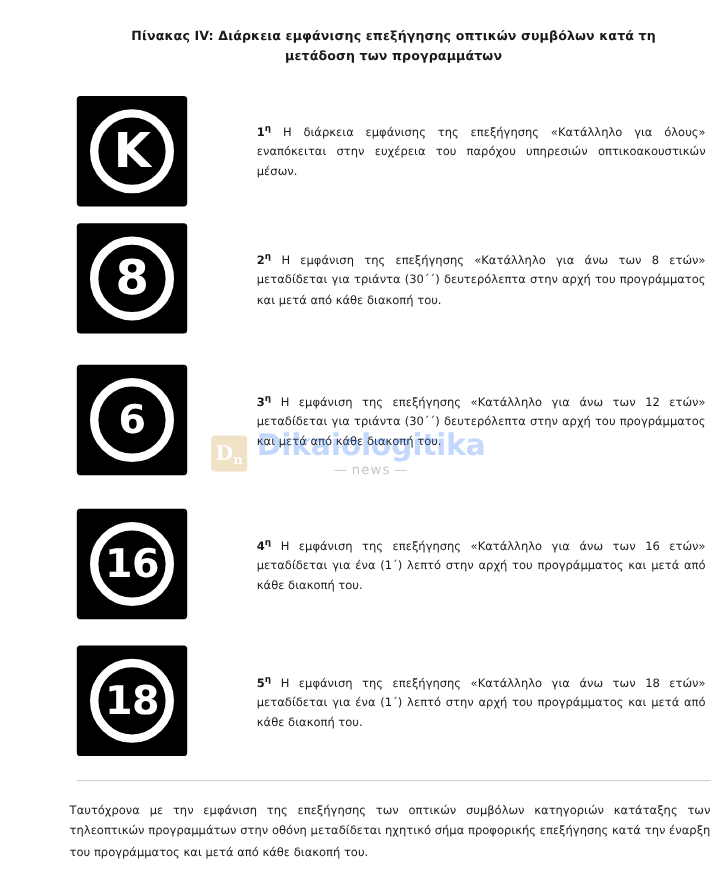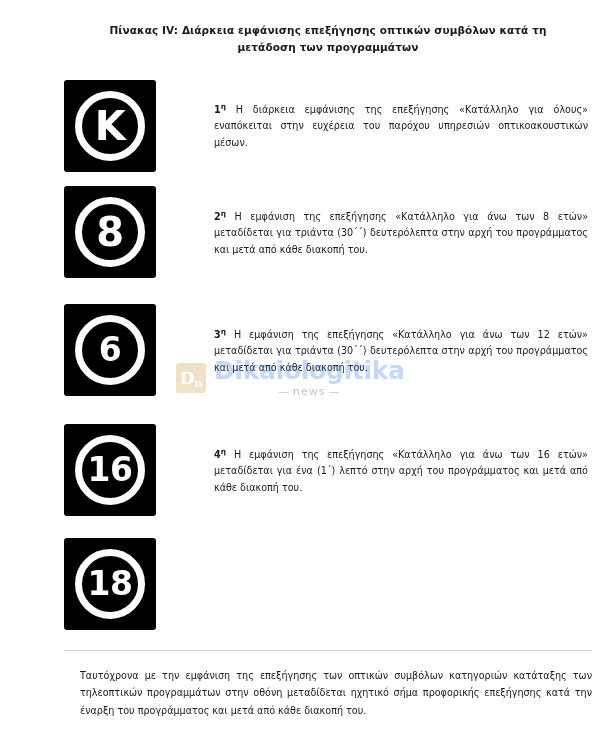--- a/index.html
+++ b/index.html
@@ -110,21 +110,21 @@
   .r5 .row-txt { padding-top: 28px; }
 
   .r1 .row-sym { padding-top: 2px; }
   .r2 .row-sym { padding-top: 8px; }
   .r3 .row-sym { padding-top: 8px; }
   .r4 .row-sym { padding-top: 10px; }
   .r5 .row-sym { padding-top: 6px; }
 
   .footer-note {
     position: absolute;
-    left: 52px;
+    left: 30px;
     right: 36px;
     bottom: 28px;
     font-size: 9.6px;
     line-height: 1.8;
     text-align: justify;
   }
   .rule {
     position: absolute;
     left: 36px;
     right: 36px;
@@ -243,20 +243,23 @@
     </div>
 
     <div class="row r5">
       <div class="row-sym">
         <div class="badge">
           <div class="ring">
               <span class="len2">18</span>
             </div>
         </div>
       </div>
+      <div class="row-txt">
+        <span class="ord">5</span><sup>η</sup><span> Η εμφάνιση της επεξήγησης «Κατάλληλο για άνω των 18 ετών» μεταδίδεται για ένα (1΄) λεπτό στην αρχή του προγράμματος και μετά από κάθε διακοπή του.</span>
+      </div>
     </div>
 
   </div>
 
   <div class="watermark">
     <div class="wm-badge">
       <span>D</span>
         <span style="font-size:11px;align-self:flex-end;margin-bottom:3px;">n</span>
     </div>
     <div class="wm-text">

